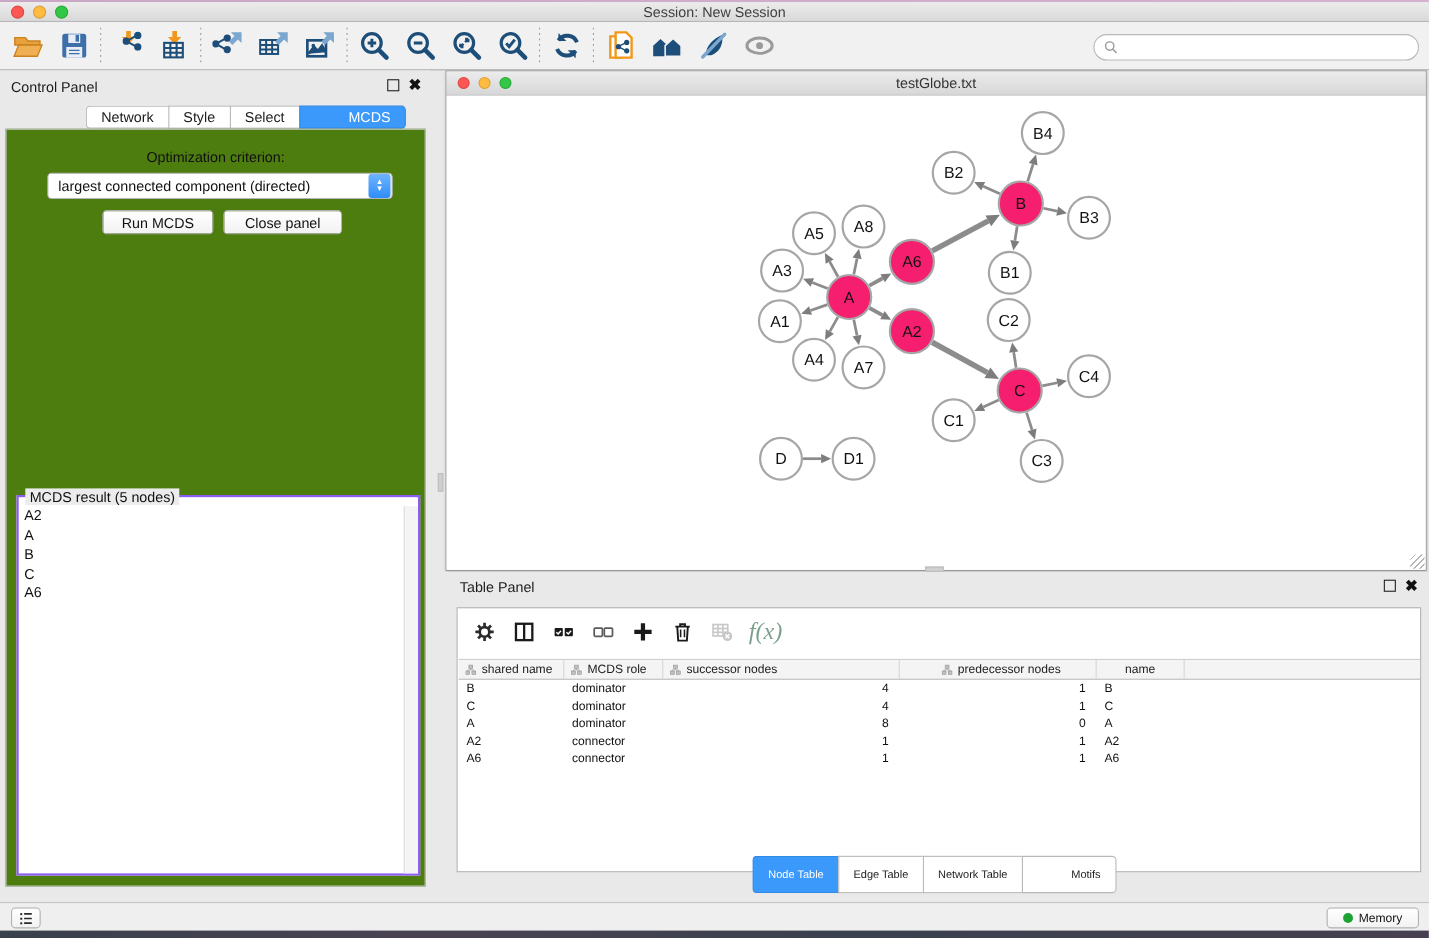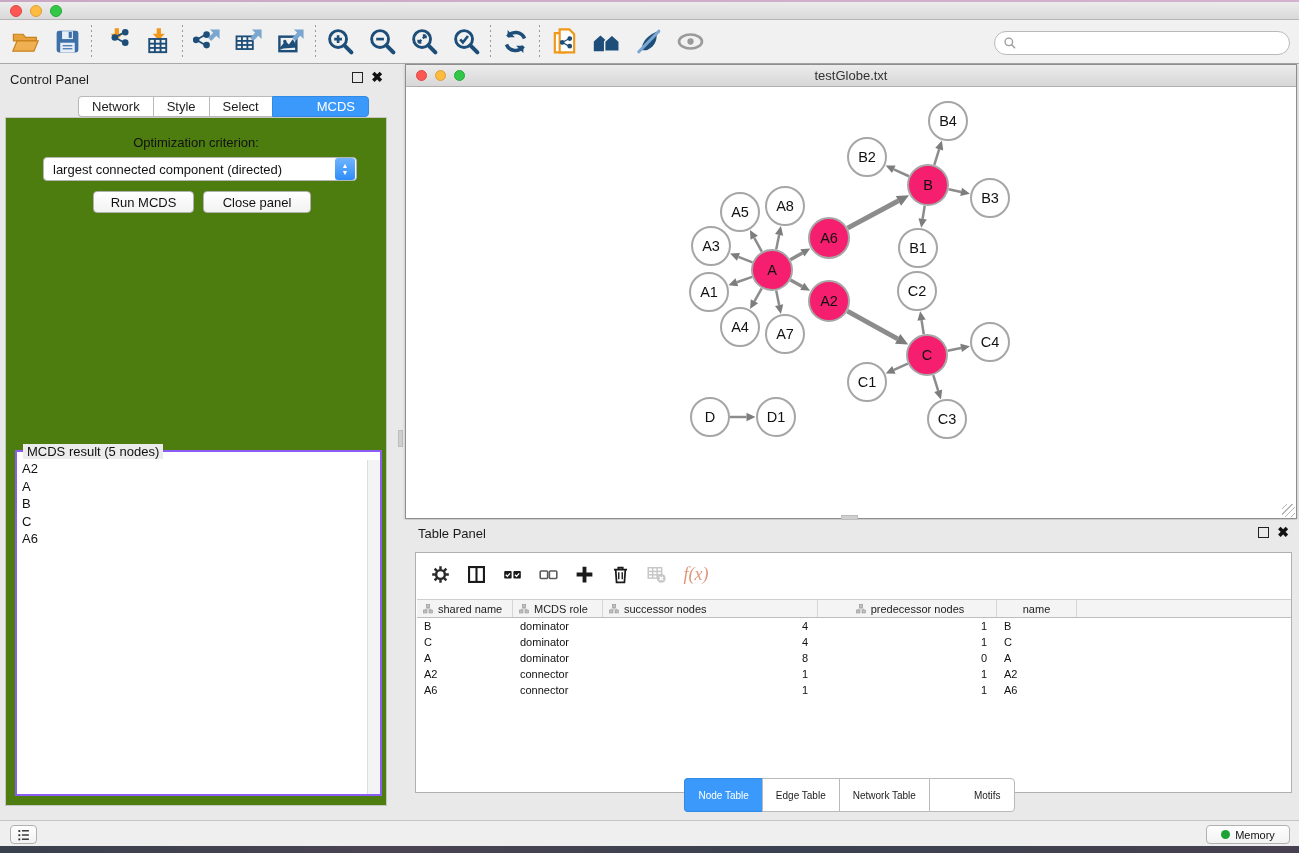--- a/index.html
+++ b/index.html
@@ -81,21 +81,21 @@
 
   
   #table-panel { left:400px; top:520px; width:899px; height:300px; background:#e9e9e9; }
   #tp-header { position:absolute; left:0; top:0; width:100%; height:26px; display:flex; align-items:center; }
   #tp-white { position:absolute; left:15px; top:32px; width:877px; height:241px;
     background:#fff; border:1px solid #b0b0b0; }
   #tp-toolbar { position:absolute; left:0; top:0; width:100%; height:42px; display:flex; align-items:center; padding-left:6px; }
   .tpt-btn { width:36px; height:34px; display:flex; align-items:center; justify-content:center; }
   .tpt-btn svg { width:21px; height:21px; }
   .tpt-btn.disabled { opacity:.55; }
-  .fx-label { font-family:"Liberation Serif",serif; font-style:italic; font-size:18px; color:#c2410c; }
+  .fx-label { font-family:"Liberation Serif",serif; font-style:italic; font-size:22px; color:#14532d; }
   #tp-table { position:absolute; left:1px; top:46px; width:874px; }
   .th-row { display:flex; height:19px; background:#f4f4f4; border-top:1px solid #cfcfcf; border-bottom:1px solid #bdbdbd; }
   .th-cell { display:flex; align-items:center; font-size:11px; color:#222;
     border-right:1px solid #d6d6d6; overflow:hidden; }
   .th-cell .tree-ic { margin:0 5px 0 6px; flex:none; }
   .td-row { display:flex; height:16px; align-items:center; }
   .td-cell { font-size:11px; color:#111; overflow:hidden; white-space:nowrap; }
   .table-tabs { position:absolute; left:0; width:100%; bottom:8px; display:flex; justify-content:center; }
   .table-tabs .tab { font-size:10px; height:34px; }
 
@@ -108,20 +108,21 @@
     background:linear-gradient(90deg,#39404e,#4a4352 30%,#3a4150 60%,#474050); }
 </style>
 </head>
 <body>
 
 <div id="wallpaper-top" class="abs"></div>
 <div id="titlebar" class="abs">
   <span class="traffic tl-red"></span>
   <span class="traffic tl-yellow"></span>
   <span class="traffic tl-green"></span>
+  <div id="app-title">Session: New Session</div>
 </div>
 
 <div id="main-toolbar" class="abs">
   <div id="toolbar-groups" style="display:flex;align-items:center;margin-left:4px;">
       <div class="tb-btn">
         <svg viewBox="0 0 24 24">
           <path fill="#e9a13b" stroke="#c9821e" d="M2 6h8l2 2.5h9v3H2z"></path>
           <path fill="#f0af52" stroke="#c9821e" d="M1.5 20l3.5-8.5h17.5L19 20z"></path>
         </svg>
       </div>

